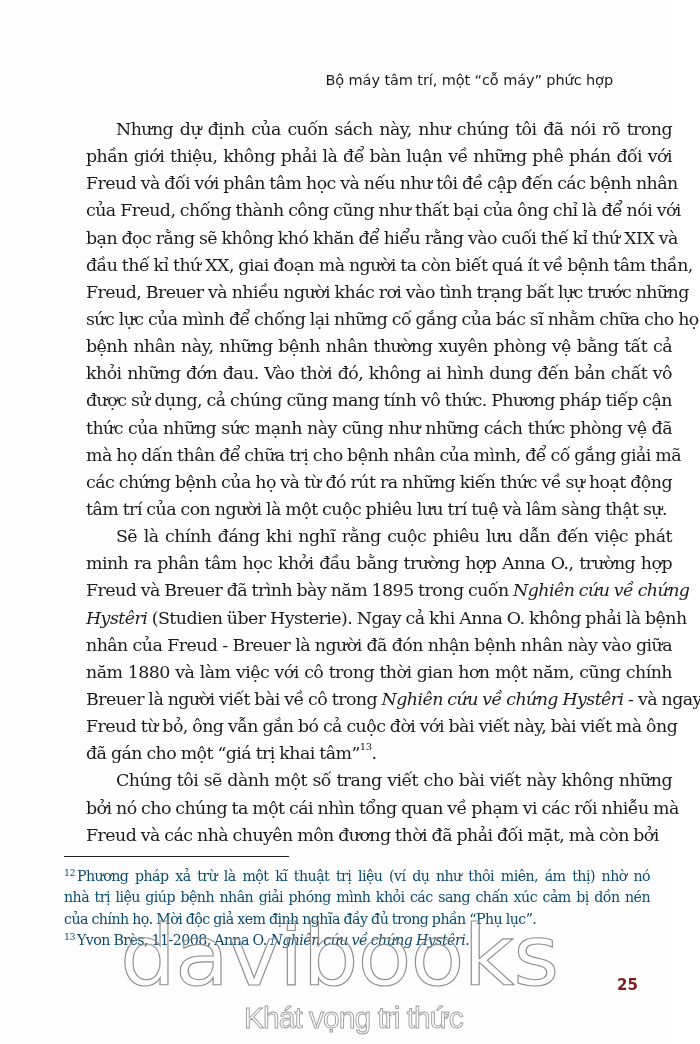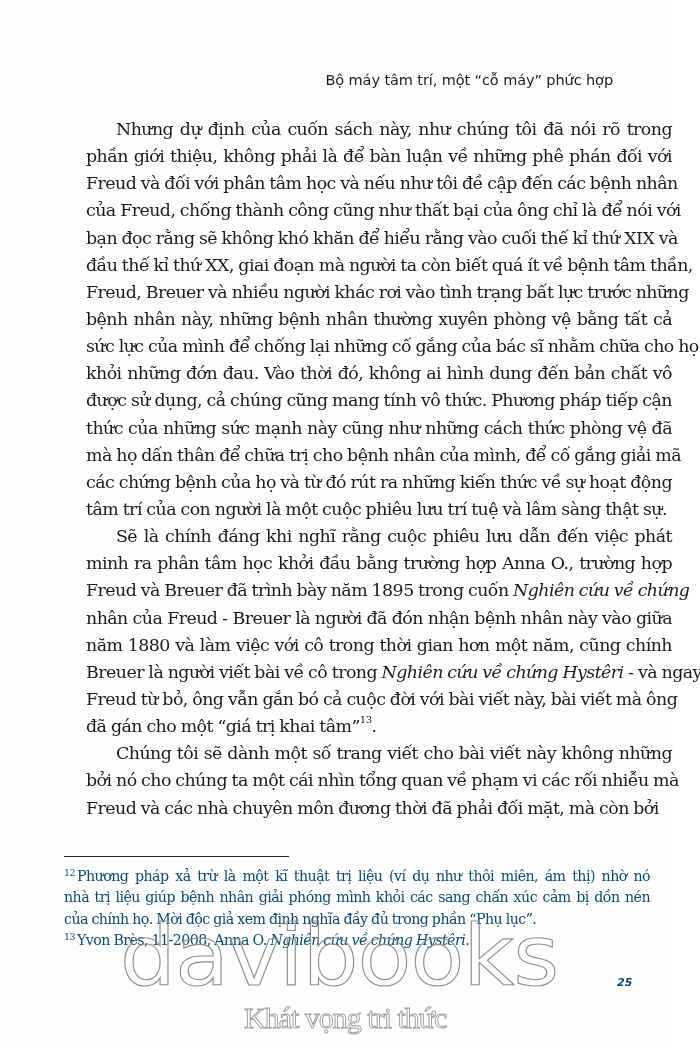--- a/index.html
+++ b/index.html
@@ -102,44 +102,43 @@
       position: relative;
       top: -5px;
       margin-right: 2px;
     }
     .page-number {
       position: absolute;
       left: 617px;
       top: 976px;
       font-family: "DejaVu Sans", sans-serif;
       font-weight: bold;
-      font-size: 11px;
-      color: #0c4a6e;
-      font-style: italic;
+      font-size: 15px;
+      color: #7f1d1d;
     }
     .watermark {
       position: absolute;
       pointer-events: none;
     }
     .wm-brand {
       left: 120px;
       top: 914px;
       font-family: "DejaVu Sans", sans-serif;
       font-size: 84px;
       line-height: 84px;
       letter-spacing: -1px;
       color: transparent;
       -webkit-text-stroke: 1.1px #8f8f8f;
       transform: scaleX(1.05);
       transform-origin: left top;
     }
     .wm-tagline {
       left: 244px;
       top: 1002px;
-      font-family: Liberation Serif, serif;
+      font-family: Liberation Sans, sans-serif;
       font-size: 30px;
       line-height: 32px;
       letter-spacing: -1px;
       color: transparent;
       -webkit-text-stroke: 0.9px #9a9a9a;
     }
   </style>
 </head>
 <body>
 
@@ -149,33 +148,34 @@
 
   <div class="body-text">
     <div class="para">
         <span class="line indent"><span>Nhưng dự định của cuốn sách này, như chúng tôi đã nói rõ trong</span></span>
         <span class="line"><span>phần giới thiệu, không phải là để bàn luận về những phê phán đối với</span></span>
         <span class="line"><span>Freud và đối với phân tâm học và nếu như tôi đề cập đến các bệnh nhân</span></span>
         <span class="line"><span>của Freud, chống thành công cũng như thất bại của ông chỉ là để nói với</span></span>
         <span class="line"><span>bạn đọc rằng sẽ không khó khăn để hiểu rằng vào cuối thế kỉ thứ XIX và</span></span>
         <span class="line"><span>đầu thế kỉ thứ XX, giai đoạn mà người ta còn biết quá ít về bệnh tâm thần,</span></span>
         <span class="line"><span>Freud, Breuer và nhiều người khác rơi vào tình trạng bất lực trước những</span></span>
+        <span class="line"><span>sức lực của mình để chống lại những cố gắng của bác sĩ nhằm chữa cho họ</span></span>
         <span class="line"><span>bệnh nhân này, những bệnh nhân thường xuyên phòng vệ bằng tất cả</span></span>
-        <span class="line"><span>sức lực của mình để chống lại những cố gắng của bác sĩ nhằm chữa cho họ</span></span>
         <span class="line"><span>khỏi những đớn đau. Vào thời đó, không ai hình dung đến bản chất vô</span></span>
         <span class="line"><span>được sử dụng, cả chúng cũng mang tính vô thức. Phương pháp tiếp cận</span></span>
         <span class="line"><span>thức của những sức mạnh này cũng như những cách thức phòng vệ đã</span></span>
         <span class="line"><span>mà họ dấn thân để chữa trị cho bệnh nhân của mình, để cố gắng giải mã</span></span>
         <span class="line"><span>các chứng bệnh của họ và từ đó rút ra những kiến thức về sự hoạt động</span></span>
         <span class="line last"><span>tâm trí của con người là một cuộc phiêu lưu trí tuệ và lâm sàng thật sự.</span></span>
       </div>
     <div class="para">
         <span class="line indent"><span>Sẽ là chính đáng khi nghĩ rằng cuộc phiêu lưu dẫn đến việc phát</span></span>
         <span class="line"><span>minh ra phân tâm học khởi đầu bằng trường hợp Anna O., trường hợp</span></span>
         <span class="line"><span>Freud và Breuer đã trình bày năm 1895 trong cuốn </span><i>Nghiên cứu về chứng</i></span>
+        <span class="line"><i>Hystêri</i><span> (Studien über Hysterie). Ngay cả khi Anna O. không phải là bệnh</span></span>
         <span class="line"><span>nhân của Freud - Breuer là người đã đón nhận bệnh nhân này vào giữa</span></span>
         <span class="line"><span>năm 1880 và làm việc với cô trong thời gian hơn một năm, cũng chính</span></span>
         <span class="line"><span>Breuer là người viết bài về cô trong </span><i>Nghiên cứu về chứng Hystêri</i><span> - và ngay</span></span>
         <span class="line"><span>Freud từ bỏ, ông vẫn gắn bó cả cuộc đời với bài viết này, bài viết mà ông</span></span>
         <span class="line last"><span>đã gán cho một “giá trị khai tâm”</span><sup>13</sup><span>.</span></span>
       </div>
     <div class="para">
         <span class="line indent"><span>Chúng tôi sẽ dành một số trang viết cho bài viết này không những</span></span>
         <span class="line"><span>bởi nó cho chúng ta một cái nhìn tổng quan về phạm vi các rối nhiễu mà</span></span>
         <span class="line last"><span>Freud và các nhà chuyên môn đương thời đã phải đối mặt, mà còn bởi</span></span>

